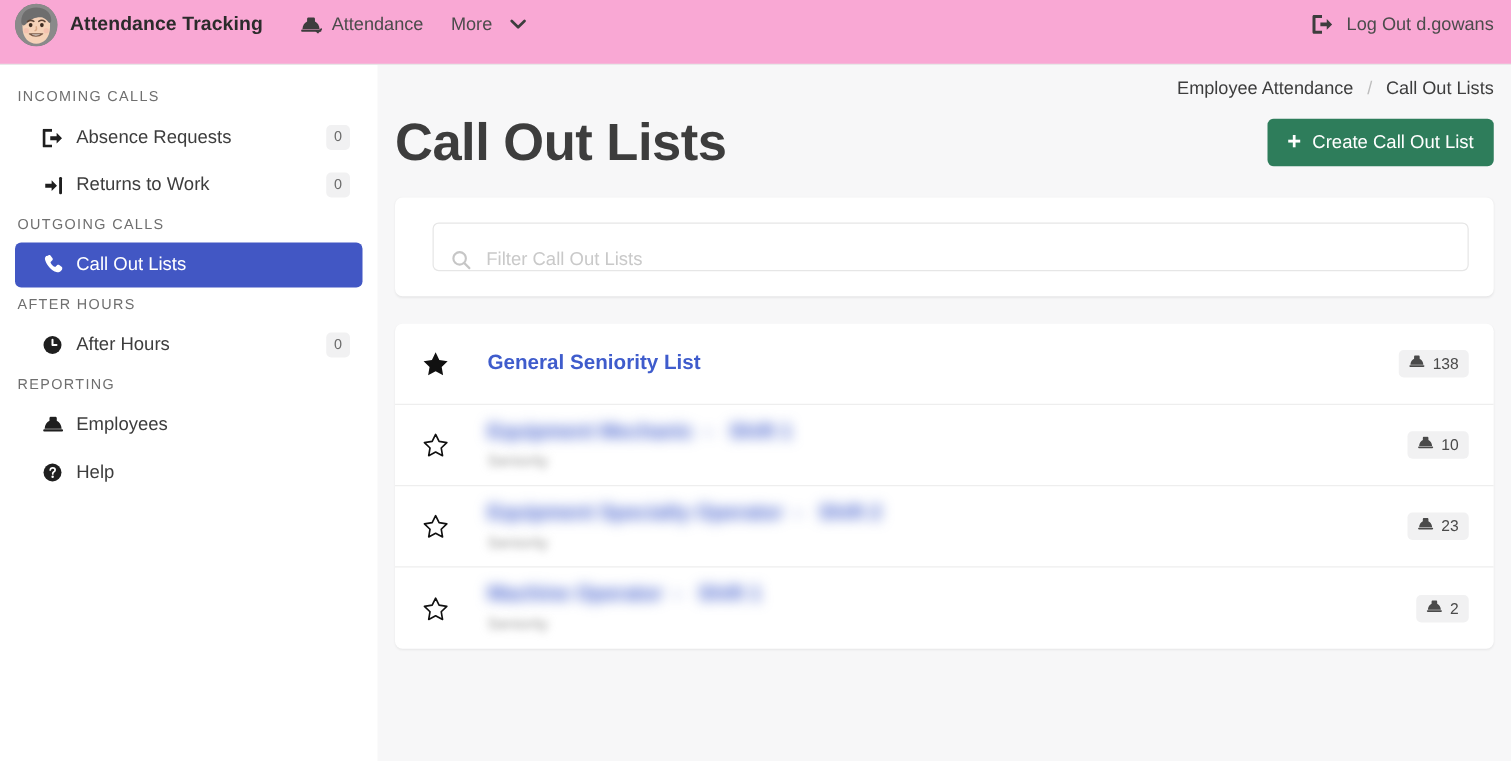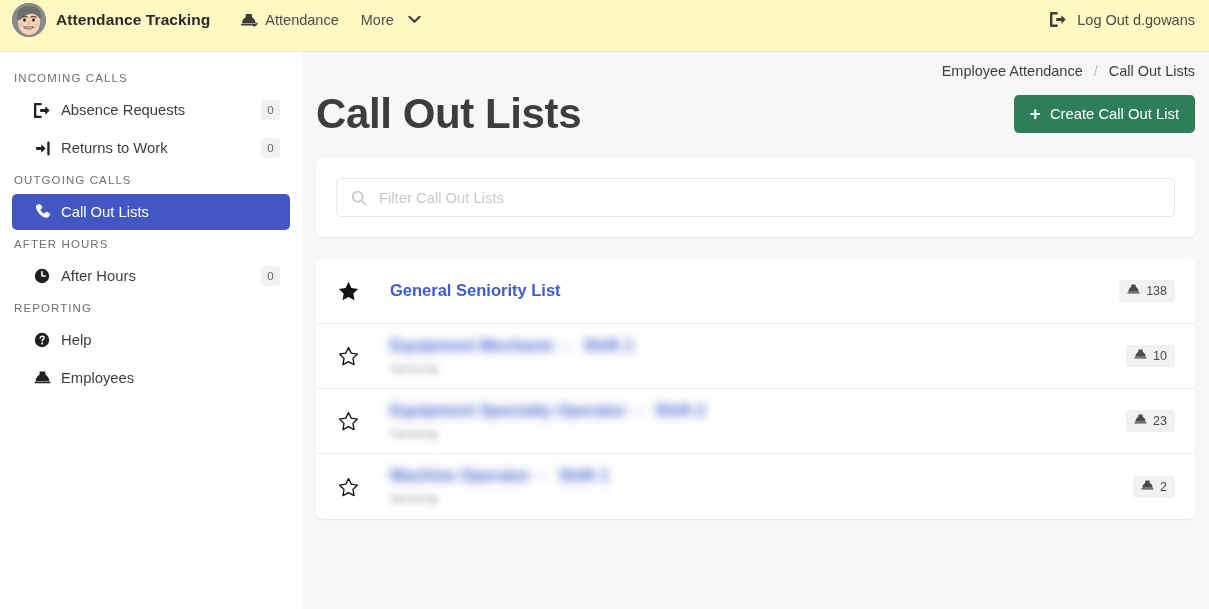--- a/index.html
+++ b/index.html
@@ -6,21 +6,21 @@
   html, body {
     width: 1209px; height: 609px;
     font-family: "Liberation Sans", "DejaVu Sans", sans-serif;
     background: #ffffff;
     overflow: hidden;
   }
 
   
   .navbar {
     height: 52px; width: 1209px;
-    background: #fef9c3;
+    background: #f9a8d4;
     border-bottom: 1px solid #e8e8e8;
     display: flex; align-items: center;
     padding: 0 14px 12px 12px;
     position: relative;
   }
   .brand { display: flex; align-items: center; gap: 10px; }
   .avatar {
     width: 34px; height: 34px; border-radius: 50%;
     background: #7d7d7d; overflow: hidden; flex: 0 0 auto;
     display: block;
@@ -106,23 +106,23 @@
     font-size: 14.8px; font-family: inherit; cursor: pointer;
   }
   .plus { font-size: 19px; line-height: 1; font-weight: bold; }
 
   .card {
     background: #ffffff; border-radius: 6px;
     box-shadow: 0 1px 2px rgba(0,0,0,.07);
   }
   .filter-card { margin-top: 16px; padding: 20px 20px; }
   .search-wrap {
-    display: flex; align-items: center; gap: 12px;
+    display: flex; align-items: flex-end; gap: 12px;
     border: 1px solid #e6e6e6; border-radius: 5px;
-    height: 39px; padding: 0 14px; background: #fff;
+    height: 39px; padding: 0 14px; background: #fff; margin-left: 10px;
   }
   .search-wrap .s-icon { color: #c6c6c6; display: inline-flex; }
   .search-input {
     flex: 1 1 auto; border: none; outline: none;
     font-size: 14.8px; color: #3d3d3d;
     font-family: inherit; background: transparent;
   }
   .search-input::placeholder { color: #c9c9c9; }
 
   .list-card { margin-top: 22px; overflow: hidden; }
@@ -249,36 +249,36 @@
           <path d="M8 3.8V8h3.2" stroke="#ffffff" stroke-width="1.6" fill="none" stroke-linecap="round" stroke-linejoin="round"></path>
         </svg>
       </span>
       <span class="ni-label">After Hours</span>
       <span class="count-badge">0</span>
     </div>
 
     <div class="sect-title">REPORTING</div>
     <div class="nav-item">
       <span class="ni-icon">
+        <svg width="17" height="14" viewBox="0 0 18 14" aria-hidden="true">
+          <path d="M1.8 10.2C2 7 3.6 4.5 5.9 3.5V1.2C5.9.5 6.4 0 7.1 0h3.8c.7 0 1.2.5 1.2 1.2v2.3c2.3 1 3.9 3.5 4.1 6.7z" fill="currentColor"></path>
+          <rect x=".6" y="10.7" width="16.8" height="1.9" rx=".9" fill="currentColor"></rect>
+        </svg>
+      </span>
+      <span class="ni-label">Employees</span>
+    </div>
+    <div class="nav-item">
+      <span class="ni-icon">
         <svg width="16" height="16" viewBox="0 0 16 16" aria-hidden="true">
           <circle cx="8" cy="8" r="7.2" fill="currentColor"></circle>
           <path d="M6.2 6c.1-1.1 1-1.8 2-1.8 1.1 0 1.9.7 1.9 1.7 0 .8-.4 1.2-1.2 1.7-.5.3-.7.6-.7 1.2v.3" stroke="#ffffff" stroke-width="1.4" fill="none" stroke-linecap="round"></path>
           <circle cx="8.1" cy="11.4" r="1" fill="#ffffff"></circle>
         </svg>
       </span>
       <span class="ni-label">Help</span>
-    </div>
-    <div class="nav-item">
-      <span class="ni-icon">
-        <svg width="17" height="14" viewBox="0 0 18 14" aria-hidden="true">
-          <path d="M1.8 10.2C2 7 3.6 4.5 5.9 3.5V1.2C5.9.5 6.4 0 7.1 0h3.8c.7 0 1.2.5 1.2 1.2v2.3c2.3 1 3.9 3.5 4.1 6.7z" fill="currentColor"></path>
-          <rect x=".6" y="10.7" width="16.8" height="1.9" rx=".9" fill="currentColor"></rect>
-        </svg>
-      </span>
-      <span class="ni-label">Employees</span>
     </div>
   </div>
 
   <div class="main">
 
     <div class="breadcrumb">
       <span class="crumb">Employee Attendance</span>
       <span class="sep">/</span>
       <span class="crumb current">Call Out Lists</span>
     </div>

